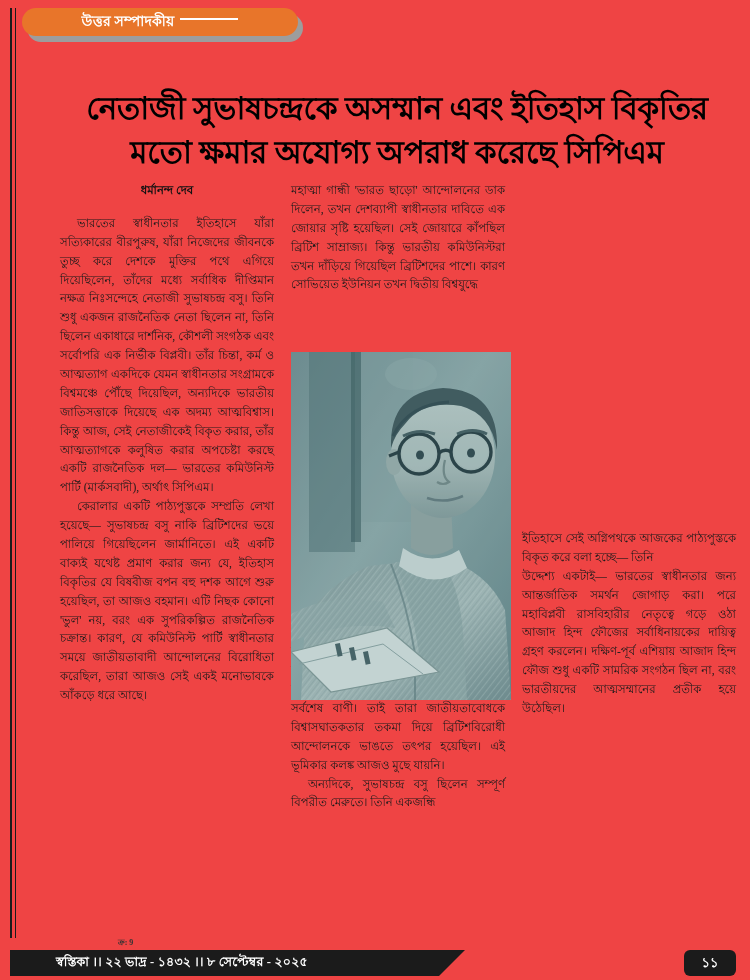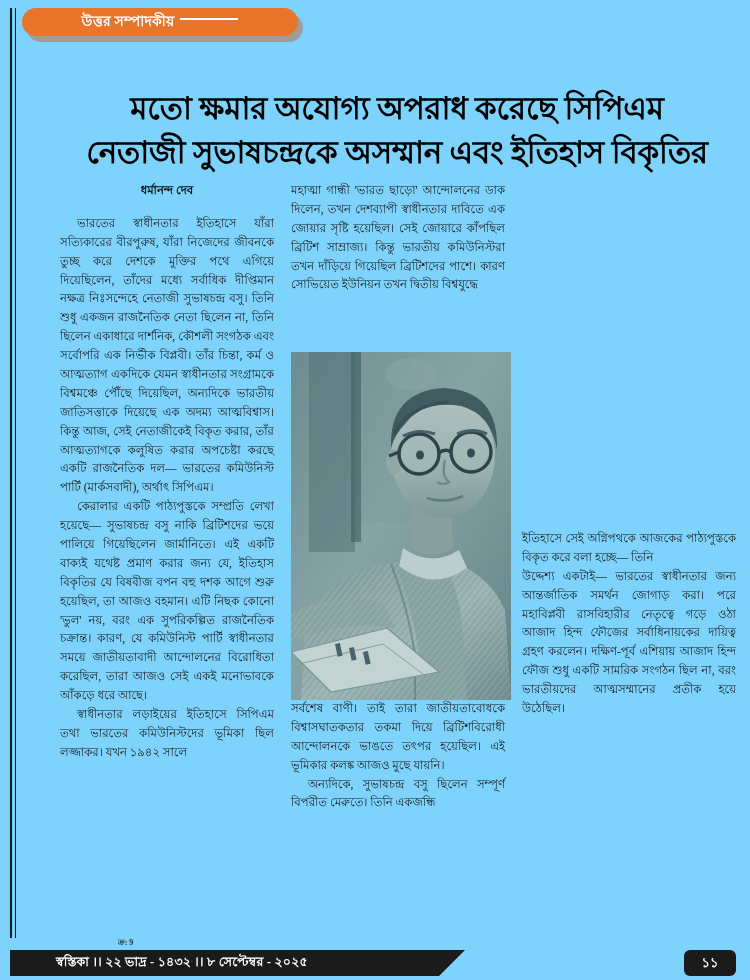--- a/index.html
+++ b/index.html
@@ -14,21 +14,21 @@
     position: relative;
     overflow: hidden;
     font-family: "Liberation Serif", "DejaVu Serif", serif;
     color: #111111;
   }
 
   
   .page {
     position: absolute;
     inset: 0;
-    background: #7dd3fc;
+    background: #ef4444;
   }
   .page-rule-left {
     position: absolute;
     left: 10px;
     top: 8px;
     bottom: 42px;
     width: 2px;
     background: #1b1b1b;
   }
   .page-rule-left-inner {
@@ -210,31 +210,30 @@
 
   <div class="banner-wrap">
     <div class="banner-shadow"></div>
     <div class="banner">
       <span class="banner-label">উত্তর সম্পাদকীয়</span>
       <span class="banner-tail"></span>
     </div>
   </div>
 
   <h1 class="headline">
+    <span class="hl-line">নেতাজী সুভাষচন্দ্রকে অসম্মান এবং ইতিহাস বিকৃতির</span>
     <span class="hl-line">মতো ক্ষমার অযোগ্য অপরাধ করেছে সিপিএম</span>
-    <span class="hl-line">নেতাজী সুভাষচন্দ্রকে অসম্মান এবং ইতিহাস বিকৃতির</span>
   </h1>
 
   <div class="columns">
 
     <div class="col col-1">
       <span class="byline">ধর্মানন্দ দেব</span>
       <p class="para">ভারতের স্বাধীনতার ইতিহাসে যাঁরা সত্যিকারের বীরপুরুষ, যাঁরা নিজেদের জীবনকে তুচ্ছ করে দেশকে মুক্তির পথে এগিয়ে দিয়েছিলেন, তাঁদের মধ্যে সর্বাধিক দীপ্তিমান নক্ষত্র নিঃসন্দেহে নেতাজী সুভাষচন্দ্র বসু। তিনি শুধু একজন রাজনৈতিক নেতা ছিলেন না, তিনি ছিলেন একাধারে দার্শনিক, কৌশলী সংগঠক এবং সর্বোপরি এক নিৰ্ভীক বিপ্লবী। তাঁর চিন্তা, কর্ম ও আত্মত্যাগ একদিকে যেমন স্বাধীনতার সংগ্রামকে বিশ্বমঞ্চে পৌঁছে দিয়েছিল, অন্যদিকে ভারতীয় জাতিসত্তাকে দিয়েছে এক অদম্য আত্মবিশ্বাস। কিন্তু আজ, সেই নেতাজীকেই বিকৃত করার, তাঁর আত্মত্যাগকে কলুষিত করার অপচেষ্টা করছে একটি রাজনৈতিক দল— ভারতের কমিউনিস্ট পার্টি (মার্কসবাদী), অর্থাৎ সিপিএম।</p>
       <p class="para">কেরালার একটি পাঠ্যপুস্তকে সম্প্রতি লেখা হয়েছে— সুভাষচন্দ্র বসু নাকি ব্রিটিশদের ভয়ে পালিয়ে গিয়েছিলেন জার্মানিতে। এই একটি বাক্যই যথেষ্ট প্রমাণ করার জন্য যে, ইতিহাস বিকৃতির যে বিষবীজ বপন বহু দশক আগে শুরু হয়েছিল, তা আজও বহমান। এটি নিছক কোনো 'ভুল' নয়, বরং এক সুপরিকল্পিত রাজনৈতিক চক্রান্ত। কারণ, যে কমিউনিস্ট পার্টি স্বাধীনতার সময়ে জাতীয়তাবাদী আন্দোলনের বিরোধিতা করেছিল, তারা আজও সেই একই মনোভাবকে আঁকড়ে ধরে আছে।</p>
-      <p class="para">স্বাধীনতার লড়াইয়ের ইতিহাসে সিপিএম তথা ভারতের কমিউনিস্টদের ভূমিকা ছিল লজ্জাকর। যখন ১৯৪২ সালে</p>
     </div>
 
     <div class="col col-2">
       <p class="para noindent">মহাত্মা গান্ধী 'ভারত ছাড়ো' আন্দোলনের ডাক দিলেন, তখন দেশব্যাপী স্বাধীনতার দাবিতে এক জোয়ার সৃষ্টি হয়েছিল। সেই জোয়ারে কাঁপছিল ব্রিটিশ সাম্রাজ্য। কিন্তু ভারতীয় কমিউনিস্টরা তখন দাঁড়িয়ে গিয়েছিল ব্রিটিশদের পাশে। কারণ সোভিয়েত ইউনিয়ন তখন দ্বিতীয় বিশ্বযুদ্ধে</p>
       <div style="height:348px"></div>
       <p class="para noindent">নাৎসি হিটলারের বিরুদ্ধে লড়াই করছে, আর ব্রিটিশরা ছিল সোভিয়েতের মিত্র। মস্কোর নির্দেশই ভারতীয় কমিউনিস্টদের কাছে ছিল সর্বশেষ বাণী। তাই তারা জাতীয়তাবোধকে বিশ্বাসঘাতকতার তকমা দিয়ে ব্রিটিশবিরোধী আন্দোলনকে ভাঙতে তৎপর হয়েছিল। এই ভূমিকার কলঙ্ক আজও মুছে যায়নি।</p>
       <p class="para">অন্যদিকে, সুভাষচন্দ্র বসু ছিলেন সম্পূর্ণ বিপরীত মেরুতে। তিনি একজন্ধি</p>
     </div>
 
     <div class="col col-3">

